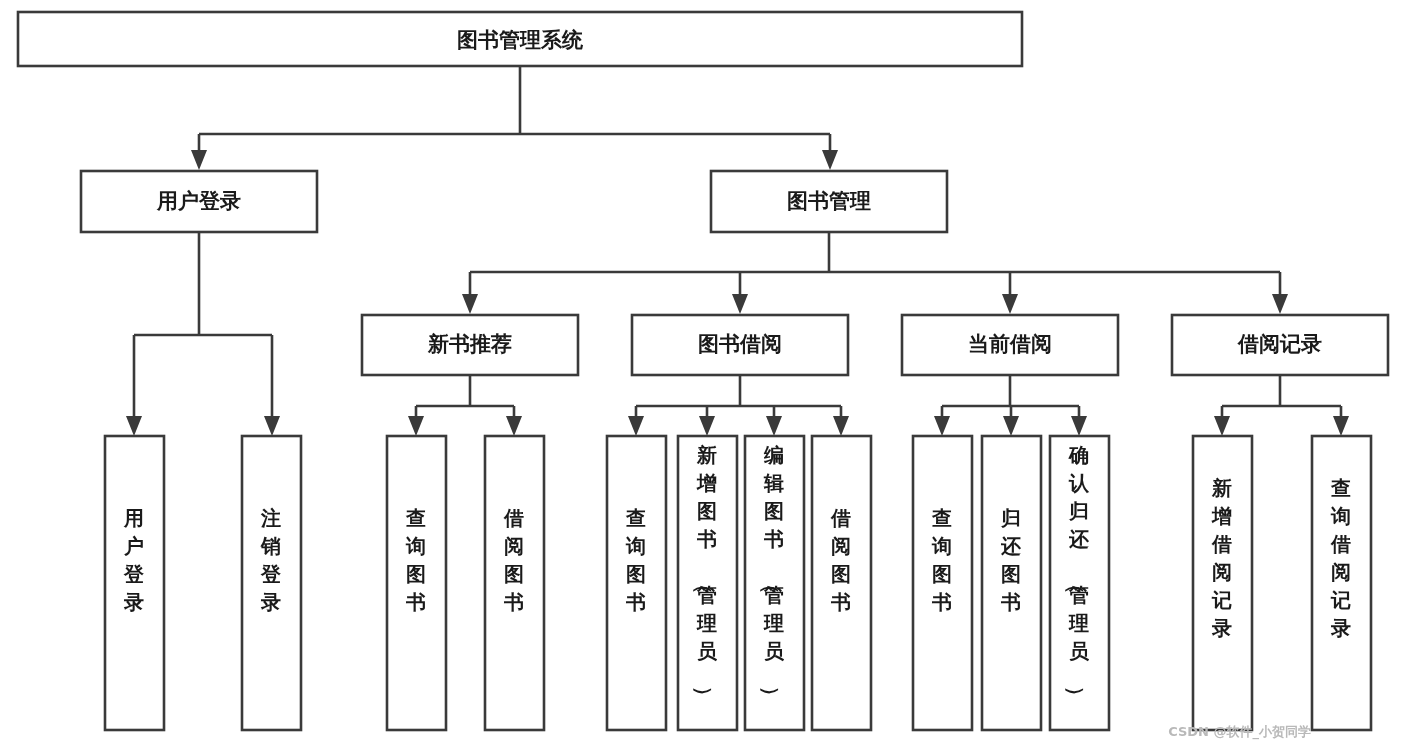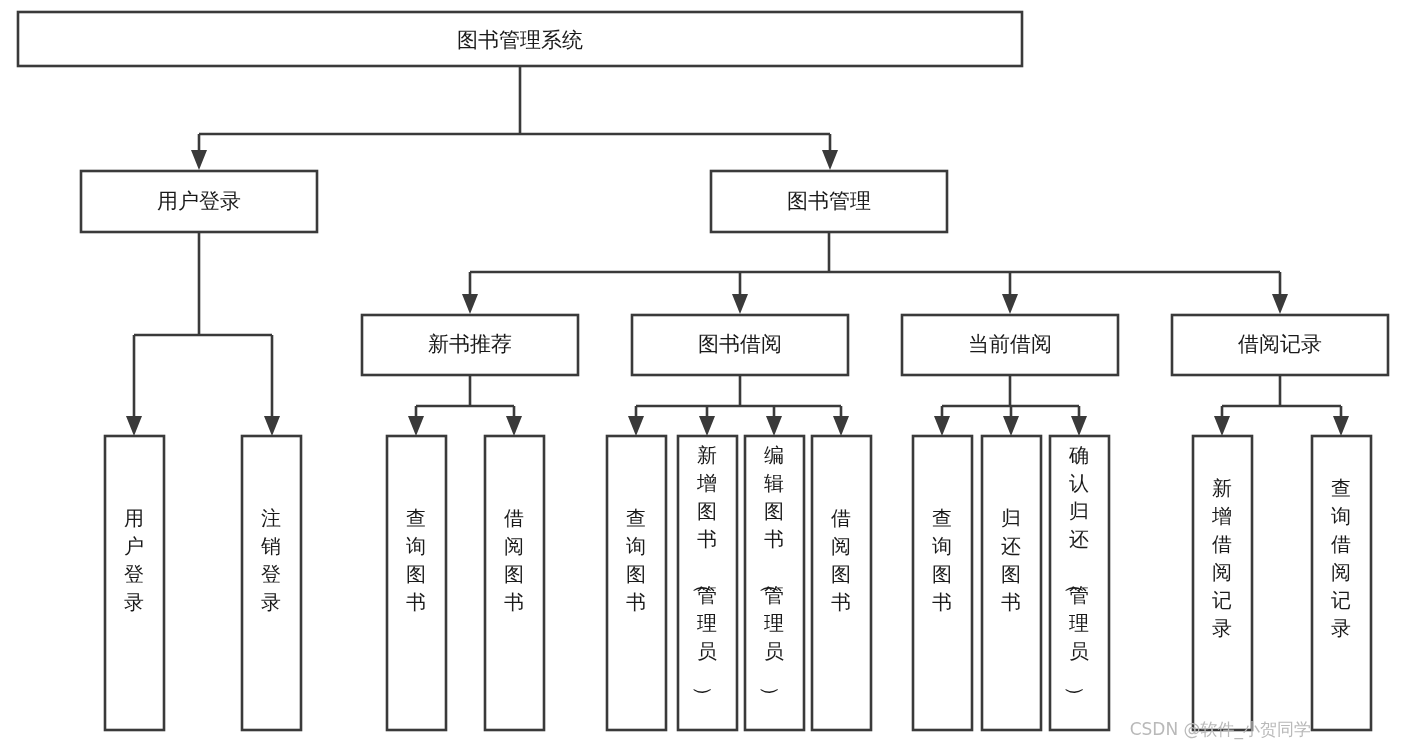--- a/index.html
+++ b/index.html
@@ -12,20 +12,21 @@
     width: 1405px;
     height: 747px;
     font-family: "DejaVu Sans", "Liberation Sans", sans-serif;
     overflow: hidden;
     position: relative;
   }
   #diagram-root {
     position: relative;
     width: 1323px;
     height: 747px;
+    font-weight: bold;
   }
   svg#flowchart {
     display: block;
     width: 1405px;
     height: 747px;
   }
   .node-box {
     fill: #ffffff;
     stroke: #3a3a3a;
     stroke-width: 2.6;
@@ -51,21 +52,21 @@
   }
   .arrow-head {
     fill: #3a3a3a;
     stroke: none;
   }
   .watermark {
     position: absolute;
     right: 12px;
     bottom: 6px;
     font-family: "DejaVu Sans", "Liberation Sans", sans-serif;
-    font-size: 17px;
+    font-size: 13px;
     color: #b9b9b9;
     white-space: nowrap;
     user-select: none;
   }
 </style>
 </head>
 <body>
 
 <div id="diagram-root">
 

